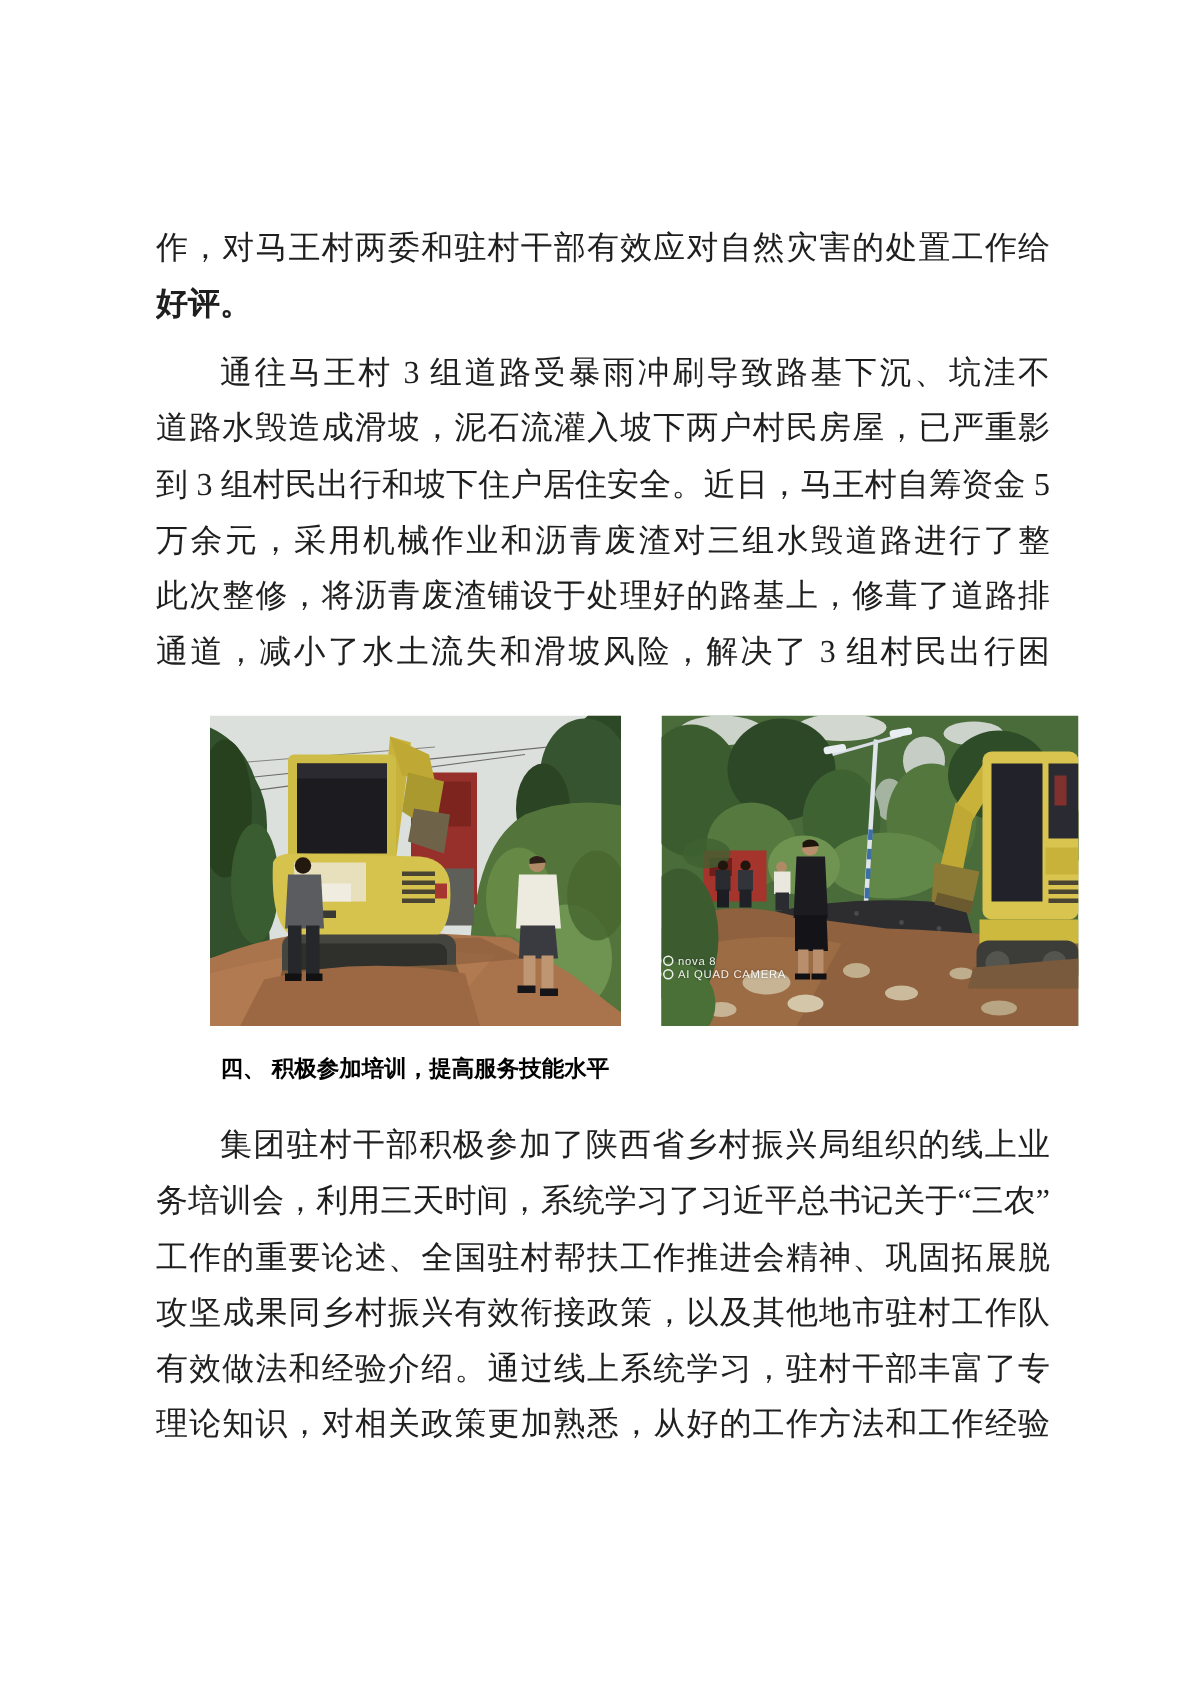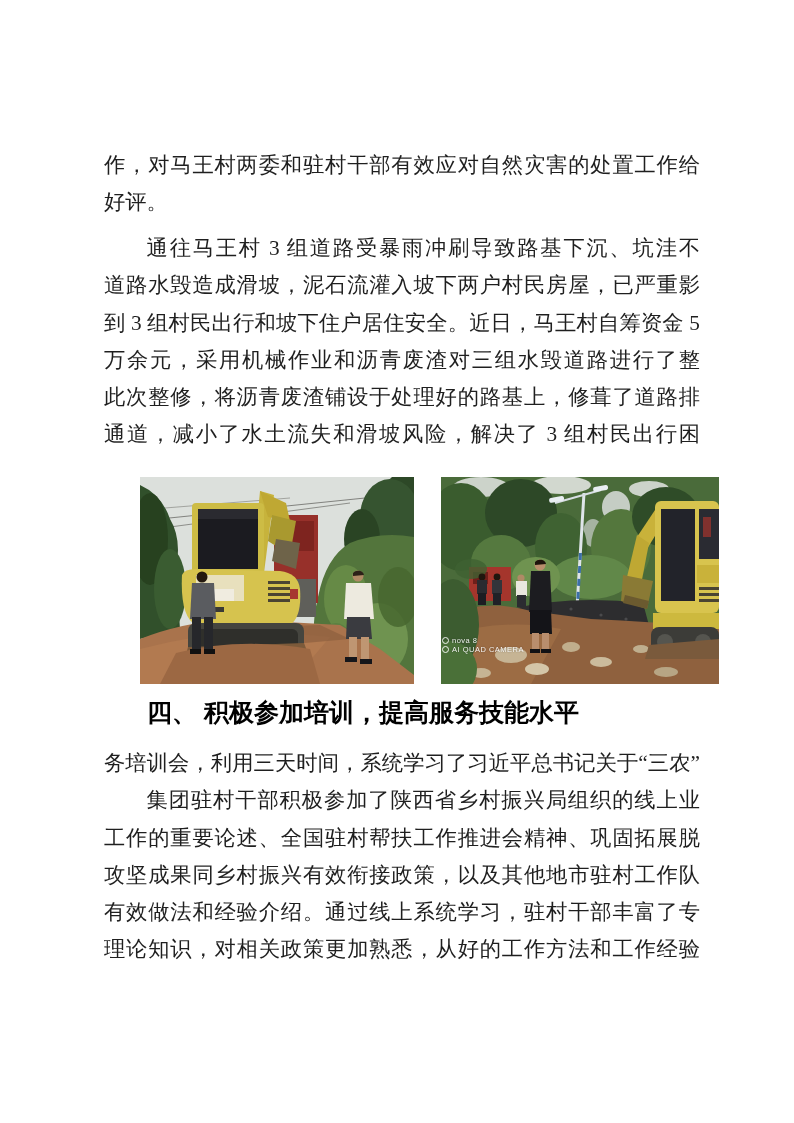--- a/index.html
+++ b/index.html
@@ -14,28 +14,28 @@
   }
   .para { position:absolute; left:104px; width:596px; }
   .line {
     font-size:21.3px;
     line-height:37.3px;
     height:37.3px;
     overflow:hidden;
     text-align:justify;
   }
   .line.just { text-align-last:justify; }
-  .line.short { text-align-last:start; }
+  .line.short { text-align-last:start;font-weight:bold; }
   .line.indent { text-indent:42.6px; }
   .heading {
     position:absolute; left:104px; width:596px;
     margin:0; padding-left:43px;
     font-family:"Liberation Sans","DejaVu Sans",sans-serif;
     font-weight:bold; color:#000;
-    font-size:25px; line-height:37.3px;
+    font-size:15px; line-height:37.3px;
   }
   .photos {
     position:absolute; left:128px; top:465px;
     width:555px; height:207px;
     display:flex; gap:3px;
   }
   .photo { position:relative; margin:0; padding:12px; flex:0 0 auto; }
   .photo svg { display:block; }
   .watermark {
     position:absolute; left:5px; bottom:18px;
@@ -270,21 +270,21 @@
             </span>
           <span>AI QUAD CAMERA</span>
         </div>
       </div>
     </figure>
   </div>
 
   <h2 class="heading" style="top:694px">四、 积极参加培训，提高服务技能水平</h2>
 
   <div class="para" style="top:745px">
+    <div class="line just indent">集团驻村干部积极参加了陕西省乡村振兴局组织的线上业</div>
     <div class="line just">务培训会，利用三天时间，系统学习了习近平总书记关于“三农”</div>
-    <div class="line just indent">集团驻村干部积极参加了陕西省乡村振兴局组织的线上业</div>
     <div class="line just">工作的重要论述、全国驻村帮扶工作推进会精神、巩固拓展脱贫</div>
     <div class="line just">攻坚成果同乡村振兴有效衔接政策，以及其他地市驻村工作队的</div>
     <div class="line just">有效做法和经验介绍。通过线上系统学习，驻村干部丰富了专业</div>
     <div class="line just">理论知识，对相关政策更加熟悉，从好的工作方法和工作经验中</div>
   </div>
 
 </div>
 
 </body></html>

